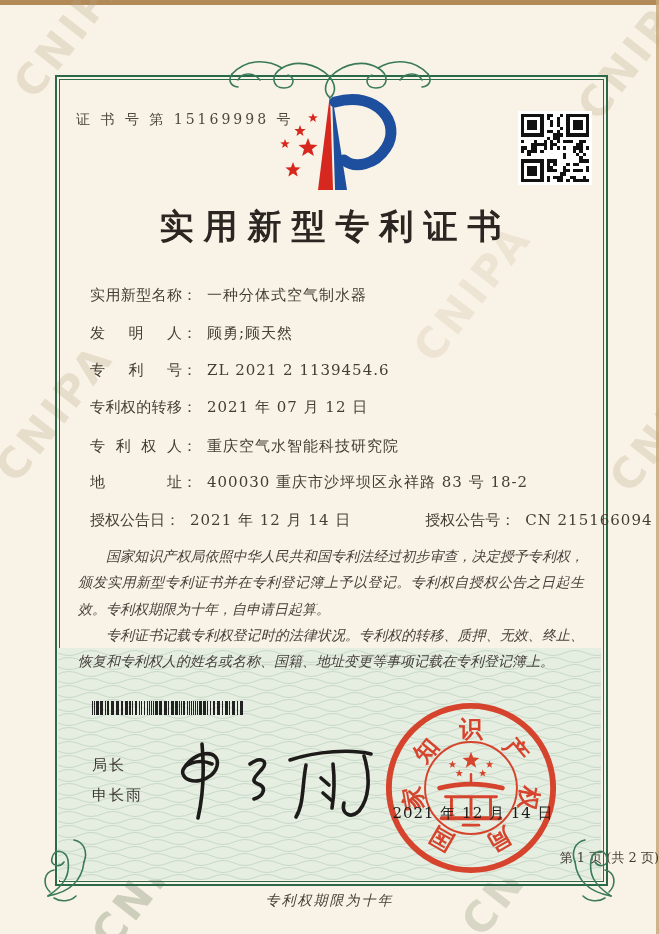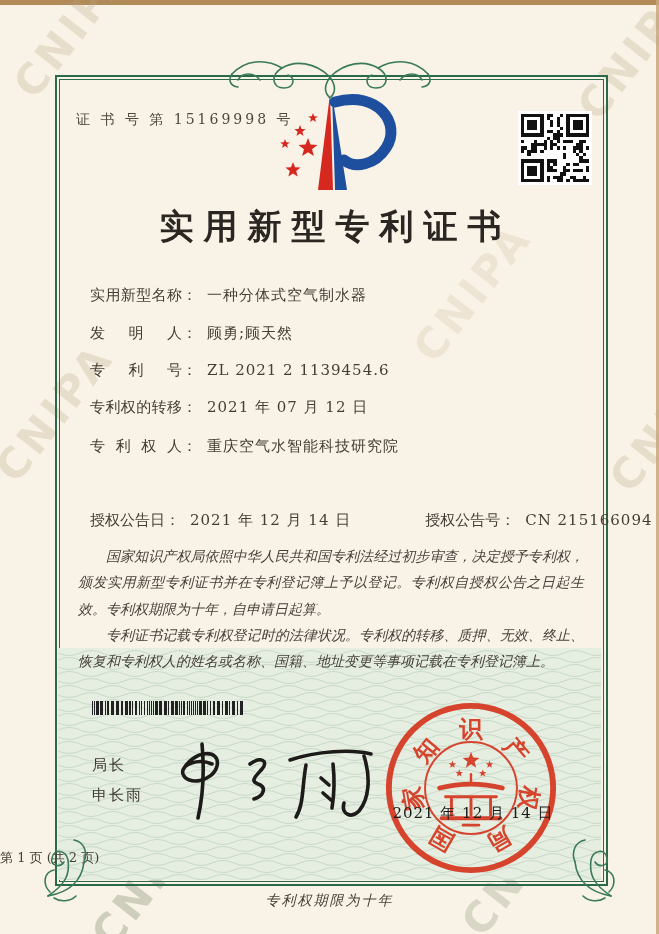--- a/index.html
+++ b/index.html
@@ -46,21 +46,21 @@
          font-style:italic;}
   .paras p{margin:0;text-indent:2em;}
 
   .barcode{position:absolute;left:92px;top:701px;z-index:2;}
   .sig-label{position:absolute;left:92px;font-size:15px;color:#3c3831;z-index:2;letter-spacing:2px;}
   .sig-svg{position:absolute;left:155px;top:738px;z-index:2;}
   .seal{position:absolute;left:383px;top:700px;z-index:2;}
   .seal-date{position:absolute;left:388px;top:804px;width:170px;text-align:center;
              font-size:15px;color:#1c1a18;z-index:4;letter-spacing:1px;}
 
-  .page-info{position:absolute;left:0;top:849px;width:659px;text-align:left;
+  .page-info{position:absolute;left:0;top:849px;width:659px;text-align:right;
              font-size:13px;color:#433e35;z-index:2;}
   .continuation{position:absolute;left:0;top:892px;width:659px;text-align:center;
                 font-size:14px;color:#433e35;z-index:2;font-style:italic;letter-spacing:2px;}
 </style>
 </head>
 <body>
 
 <div id="page">
 
   <div class="edge-top"></div>
@@ -293,20 +293,23 @@
   </div>
   <div class="frow" style="top:361px;">
     <span class="flabel">专利号</span><span class="fcolon">：</span><span class="fvalue">ZL 2021 2 1139454.6</span>
   </div>
   <div class="frow" style="top:398px;">
     <span class="flabel">专利权的转移</span><span class="fcolon">：</span><span class="fvalue">2021 年 07 月 12 日</span>
   </div>
   <div class="frow" style="top:437px;">
     <span class="flabel">专利权人</span><span class="fcolon">：</span><span class="fvalue">重庆空气水智能科技研究院</span>
   </div>
+  <div class="frow" style="top:473px;">
+    <span class="flabel">地址</span><span class="fcolon">：</span><span class="fvalue">400030 重庆市沙坪坝区永祥路 83 号 18-2</span>
+  </div>
   <div class="frow" style="top:511px;">
     <span>授权公告日</span><span class="fcolon">：</span><span class="fvalue">2021 年 12 月 14 日</span><span class="grant-gap"></span><span>授权公告号</span><span class="fcolon">：</span><span class="fvalue">CN 215166094 U</span>
   </div>
 
   <div class="paras">
     <p>国家知识产权局依照中华人民共和国专利法经过初步审查，决定授予专利权，颁发实用新型专利证书并在专利登记簿上予以登记。专利权自授权公告之日起生效。专利权期限为十年，自申请日起算。</p>
     <p>专利证书记载专利权登记时的法律状况。专利权的转移、质押、无效、终止、恢复和专利权人的姓名或名称、国籍、地址变更等事项记载在专利登记簿上。</p>
   </div>
 
   <svg class="barcode" id="barcode" width="155" height="14">

